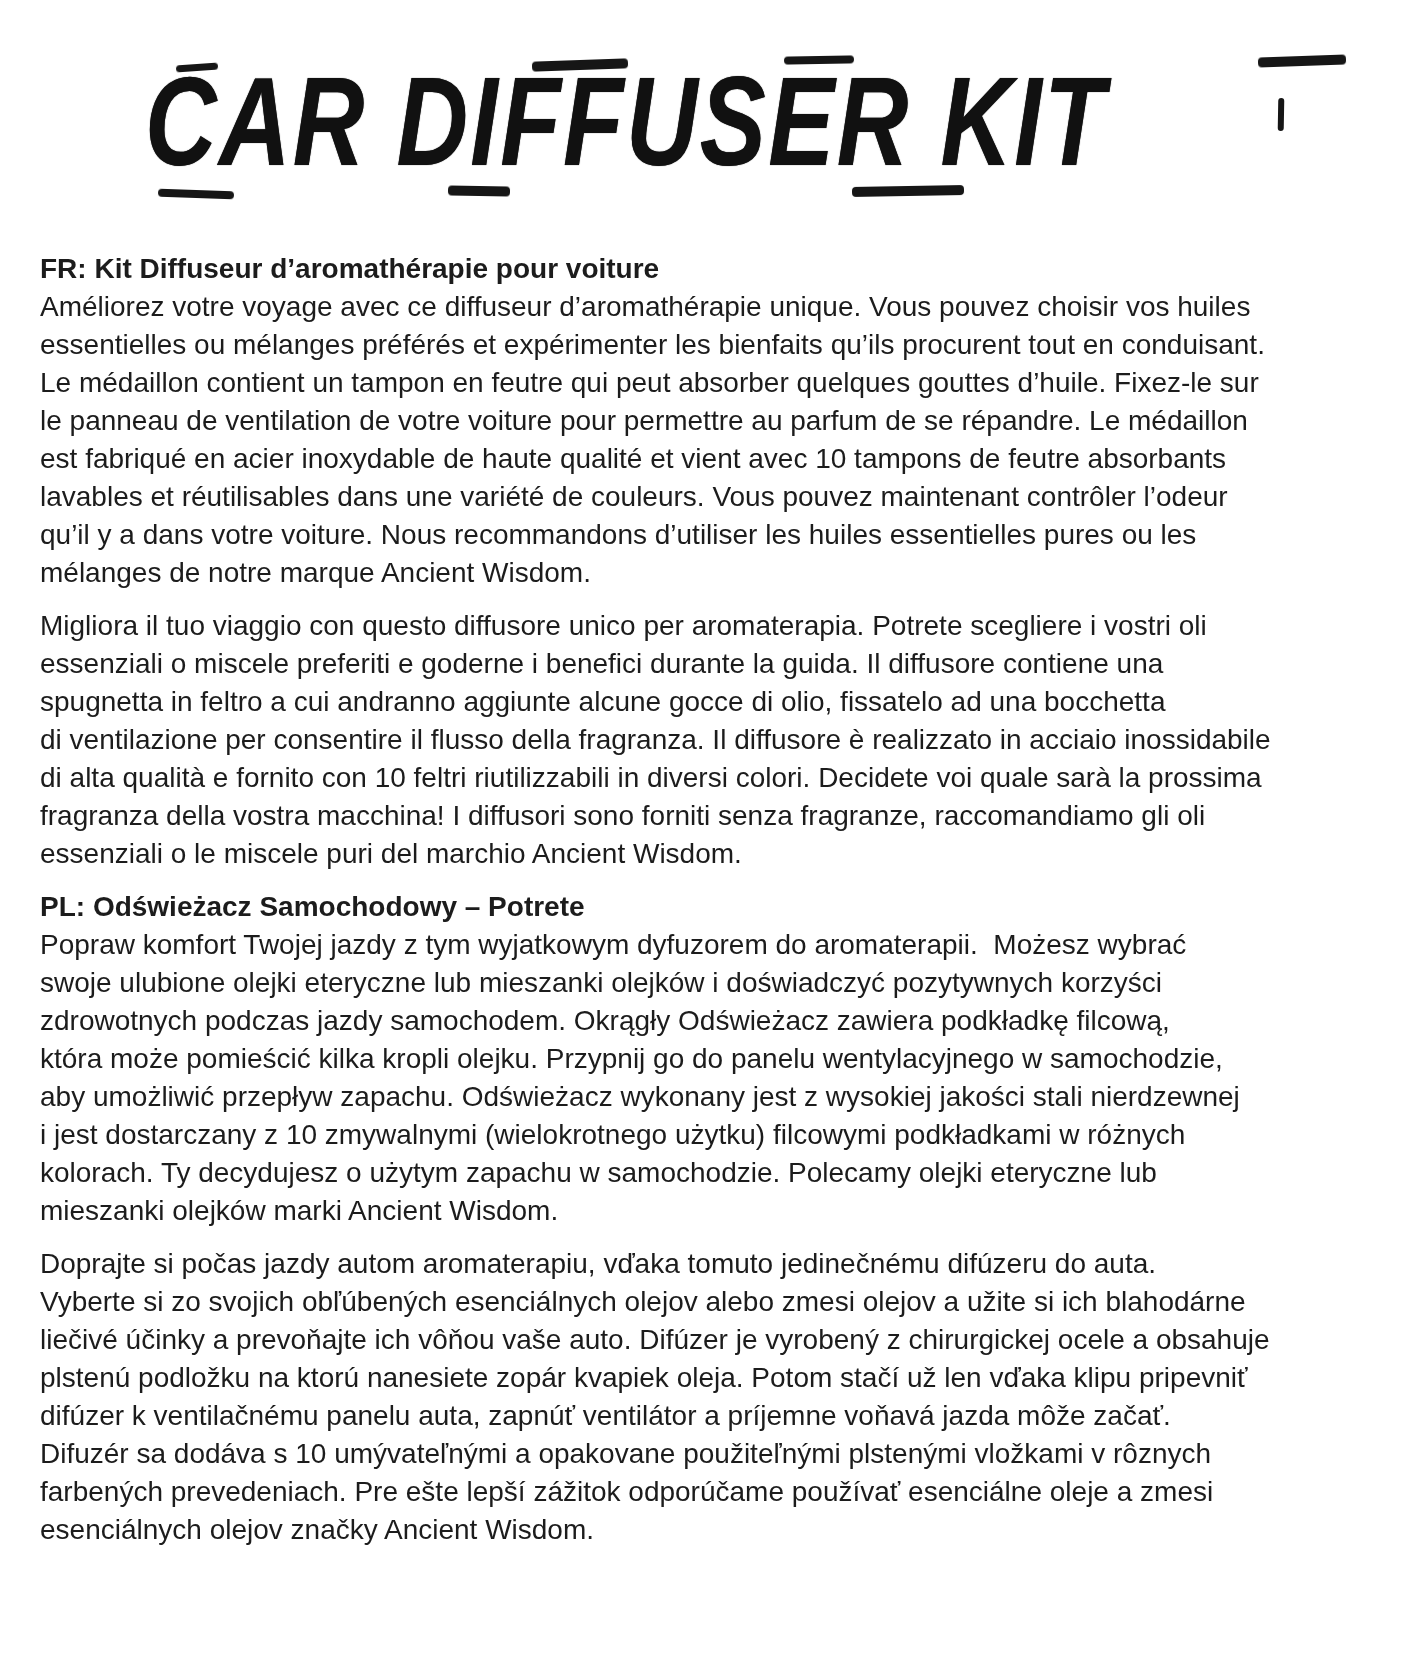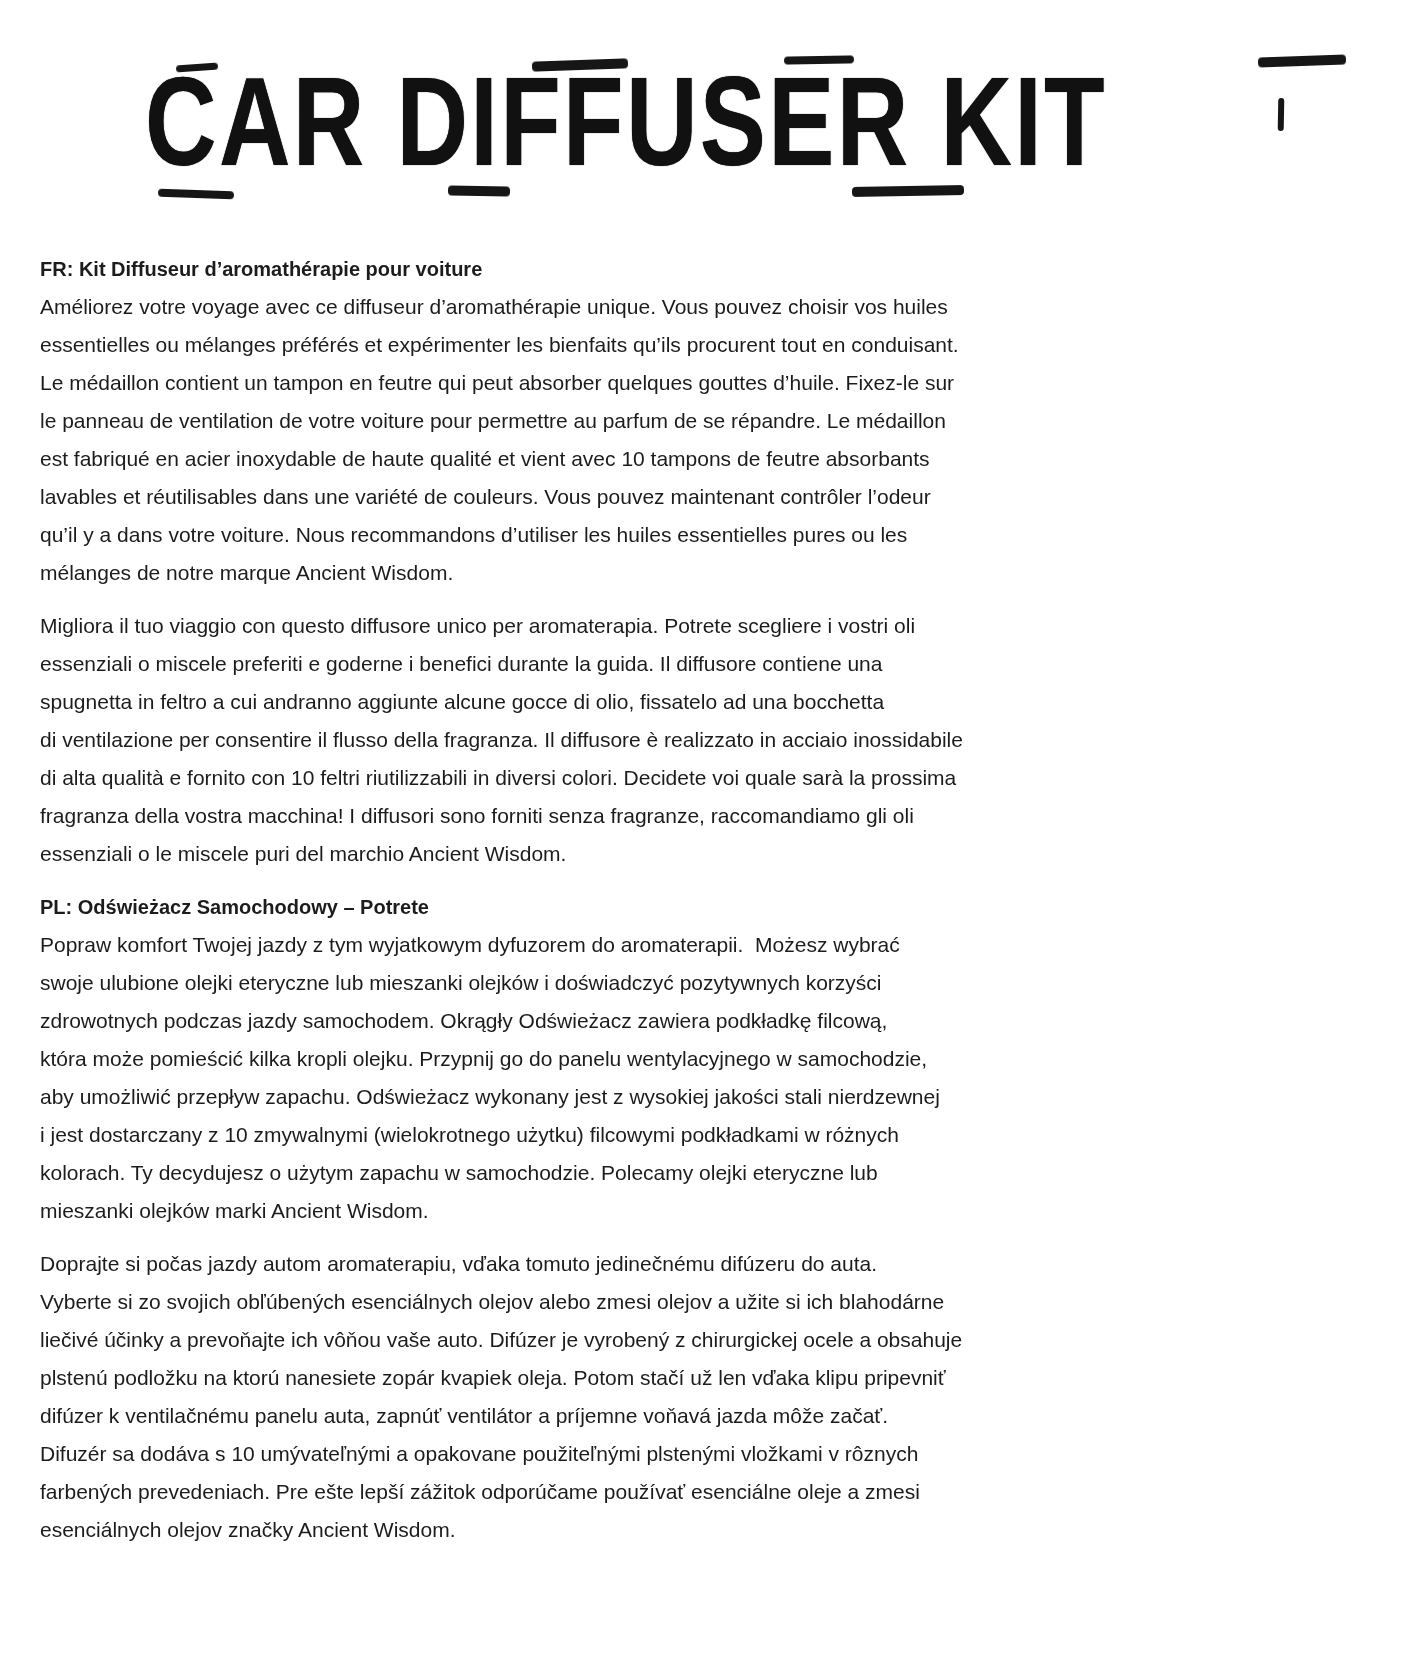--- a/index.html
+++ b/index.html
@@ -15,20 +15,21 @@
     position: relative;
     overflow: hidden;
   }
 
   
   .title-wrap {
     position: absolute;
     top: 58px;
     left: 145px;
     height: 130px;
+    font-style: italic;
   }
   .title-text {
     font-weight: 700;
     font-size: 127px;
     line-height: 1;
     letter-spacing: 3px;
     white-space: nowrap;
     transform: scaleX(0.78);
     transform-origin: left top;
     color: #111111;
@@ -64,28 +65,28 @@
   
   .content {
     position: absolute;
     top: 250px;
     left: 40px;
     right: 16px;
   }
   .lang-section { margin: 0 0 15px 0; }
   .lang-section h2 {
     margin: 0;
-    font-size: 20px;
+    font-size: 28px;
     font-weight: 700;
     line-height: 38px;
     white-space: pre;
   }
   .lang-section p {
     margin: 0;
-    font-size: 21px;
+    font-size: 28px;
     font-weight: 400;
     line-height: 38px;
     white-space: pre;
   }
 </style>
 </head>
 <body>
 
 <div class="title-wrap">
   <div class="title-text">CAR DIFFUSER KIT</div>

